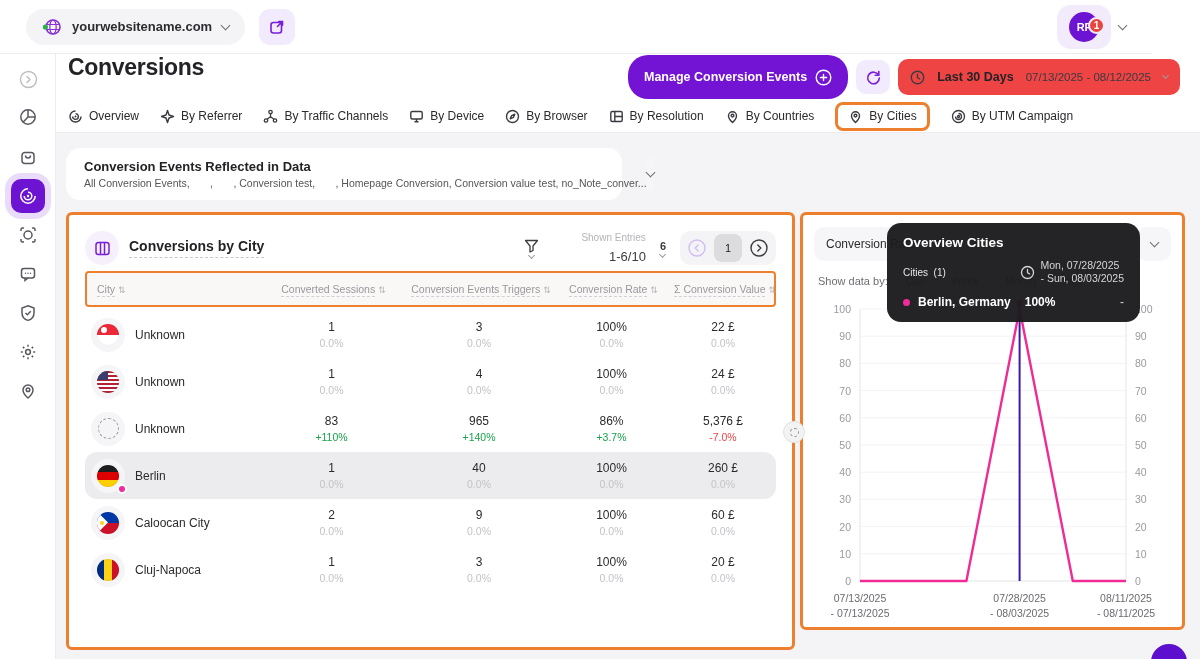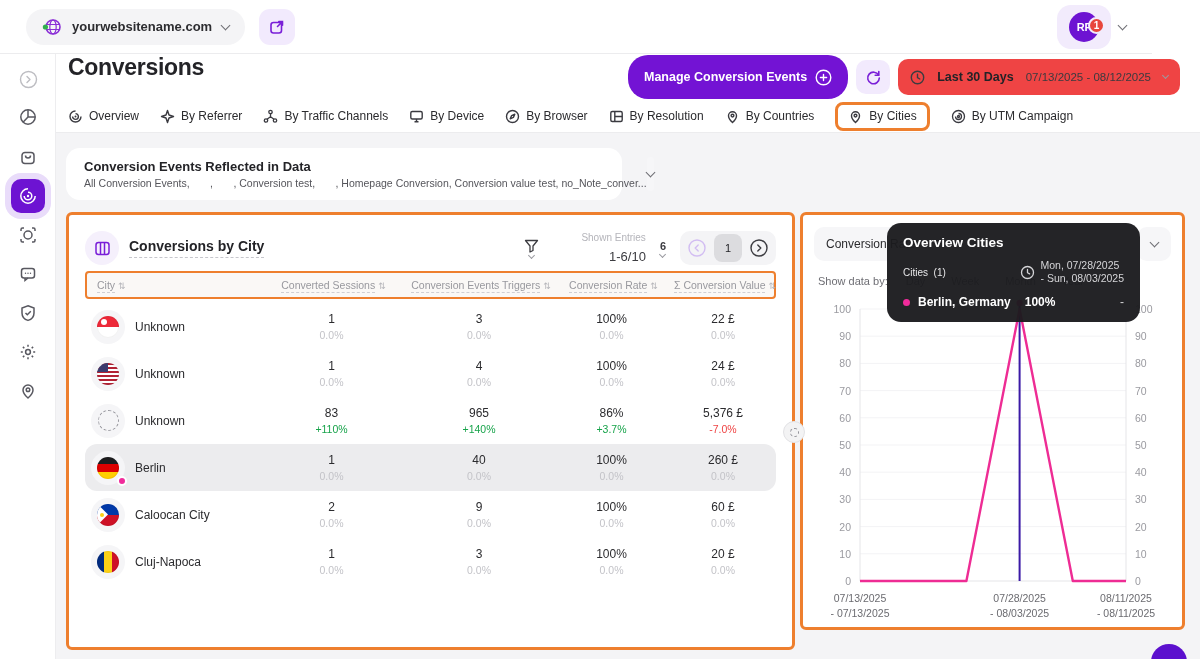--- a/index.html
+++ b/index.html
@@ -66,21 +66,21 @@
   .tp-controls { margin-left:auto; display:flex; align-items:center; gap:14px; }
   .stack-ic { display:flex; flex-direction:column; align-items:center; gap:3px; cursor:pointer; }
   .shown { text-align:right; }
   .shown .l1 { font-size:10px; color:#b4b4ba;margin-left:28px; }
   .shown .l2 { font-size:13px; color:#3c3c41; margin-top:6px; }
   .pagesize { font-size:11px; color:#3c3c41; font-weight:bold; }
   .pager { background:#f4f4f6; border-radius:10px; height:34px; display:flex; align-items:center; gap:4px; padding:0 4px; }
   .pager .nav { width:26px; height:26px; display:flex; align-items:center; justify-content:center; cursor:pointer; }
   .pager .page { width:28px; height:28px; border-radius:8px; background:#dcdcdf; font-size:11px; display:flex; align-items:center; justify-content:center; }
 
-  .cols-row { display:grid; grid-template-columns:175px 135px 160px 105px 118px; align-items:center; height:28px; background:#faf8f6; border:2px solid #ee7f2e; border-radius:4px; padding:0 4px; margin-top:2px; }
+  .cols-row { display:grid; grid-template-columns:175px 135px 160px 105px 118px; align-items:center; height:36px; background:#faf8f6; border:2px solid #ee7f2e; border-radius:4px; padding:0 4px; margin-top:2px; }
   .col-h { font-size:10.5px; color:#98989e; text-align:center; }
   .col-h:first-child { text-align:left; padding-left:6px; }
   .col-h .cl { border-bottom:1px dashed #cfcfd4; padding-bottom:1px; }
   .sort { color:#b5b5ba; font-size:9px; margin-left:3px; }
 
   .t-row { display:grid; grid-template-columns:175px 135px 160px 105px 118px; align-items:center; height:47px; padding:0 4px; border-radius:12px; cursor:pointer; }
   .t-row.highlight { background:#ececee; }
   .city-cell { display:flex; align-items:center; gap:10px; padding-left:2px; }
   .flag-wrap { width:34px; height:34px; border-radius:50%; background:#f5f5f7; display:flex; align-items:center; justify-content:center; position:relative; flex:none; }
   .flag { width:22px; height:22px; border-radius:50%; position:relative; overflow:hidden; box-shadow:inset 0 0 0 1px rgba(0,0,0,0.05); }

